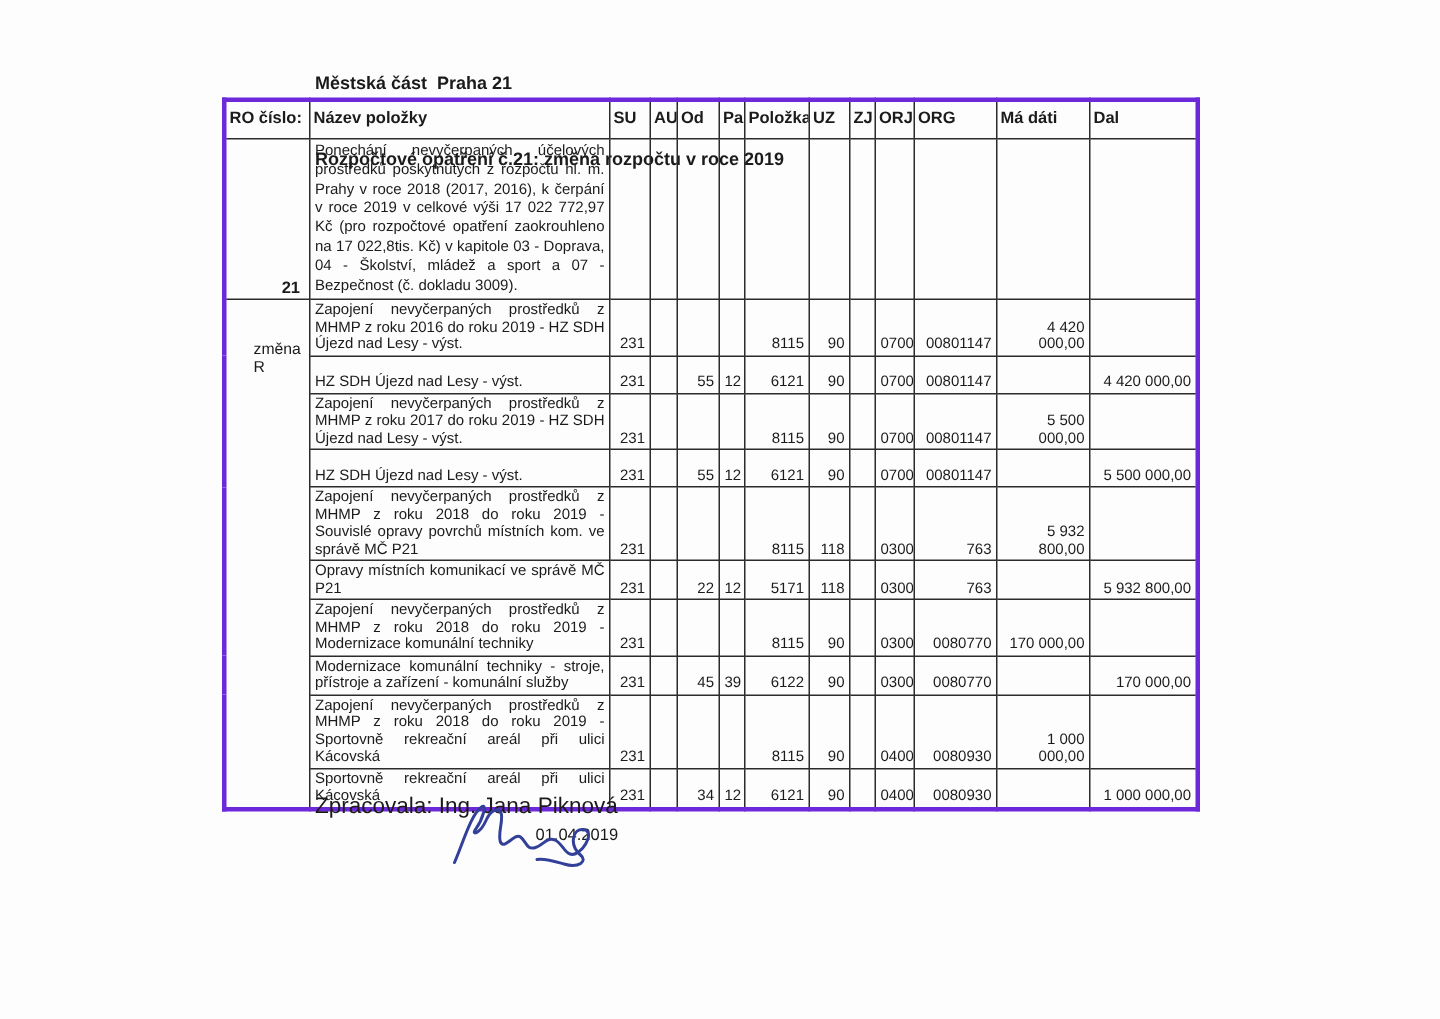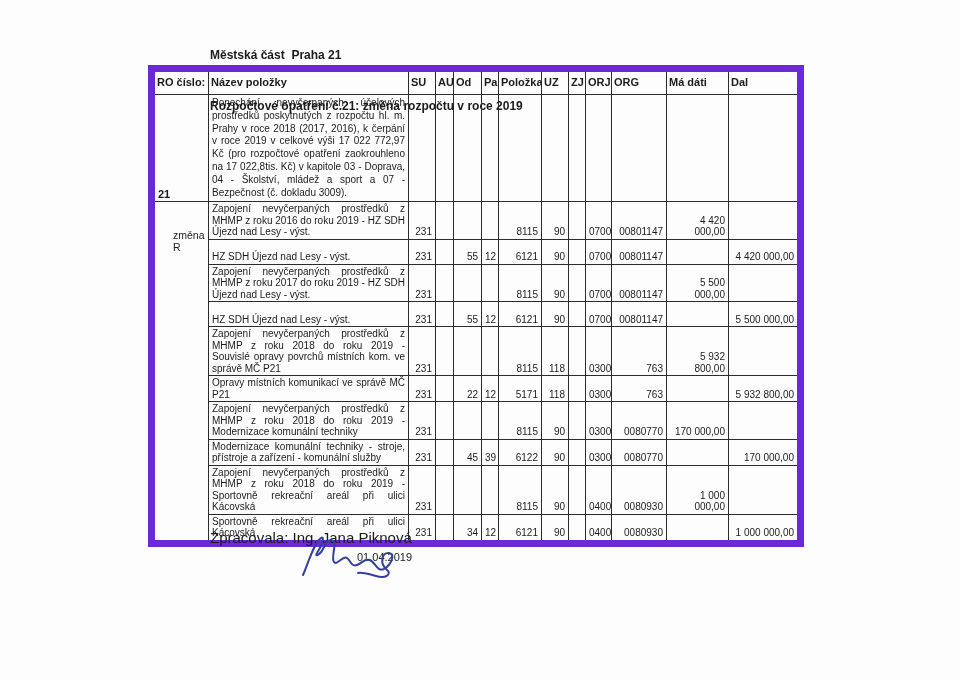--- a/index.html
+++ b/index.html
@@ -22,42 +22,42 @@
     line-height: 17px;
     white-space: pre-wrap;
   }
   table.ro-table {
     position: absolute;
     left: 148px;
     top: 65px;
     width: 649px;
     border-collapse: collapse;
     table-layout: fixed;
-    border: 7px solid #6d28d9;
+    border: 3px solid #6d28d9;
     font-size: 10px;
     line-height: 11.5px;
   }
   .ro-table th, .ro-table td {
     border: 1px solid #2b2b2b;
     padding: 1px 3px;
     overflow: hidden;
     vertical-align: bottom;
   }
   .ro-table th {
     font-size: 11px;
     font-weight: bold;
     text-align: left;
     height: 26px;
     vertical-align: middle;
     padding: 2px 2px;
     white-space: nowrap;
   }
   tr.para-row { height: 104px; }
   td.cell-ro-number {
-    text-align: left;
+    text-align: right;
     font-weight: bold;
     vertical-align: bottom;
     padding-right: 6px;
     font-size: 11px;
   }
   td.cell-description {
     font-weight: normal;
     text-align: justify;
     vertical-align: top;
     font-size: 10px;

